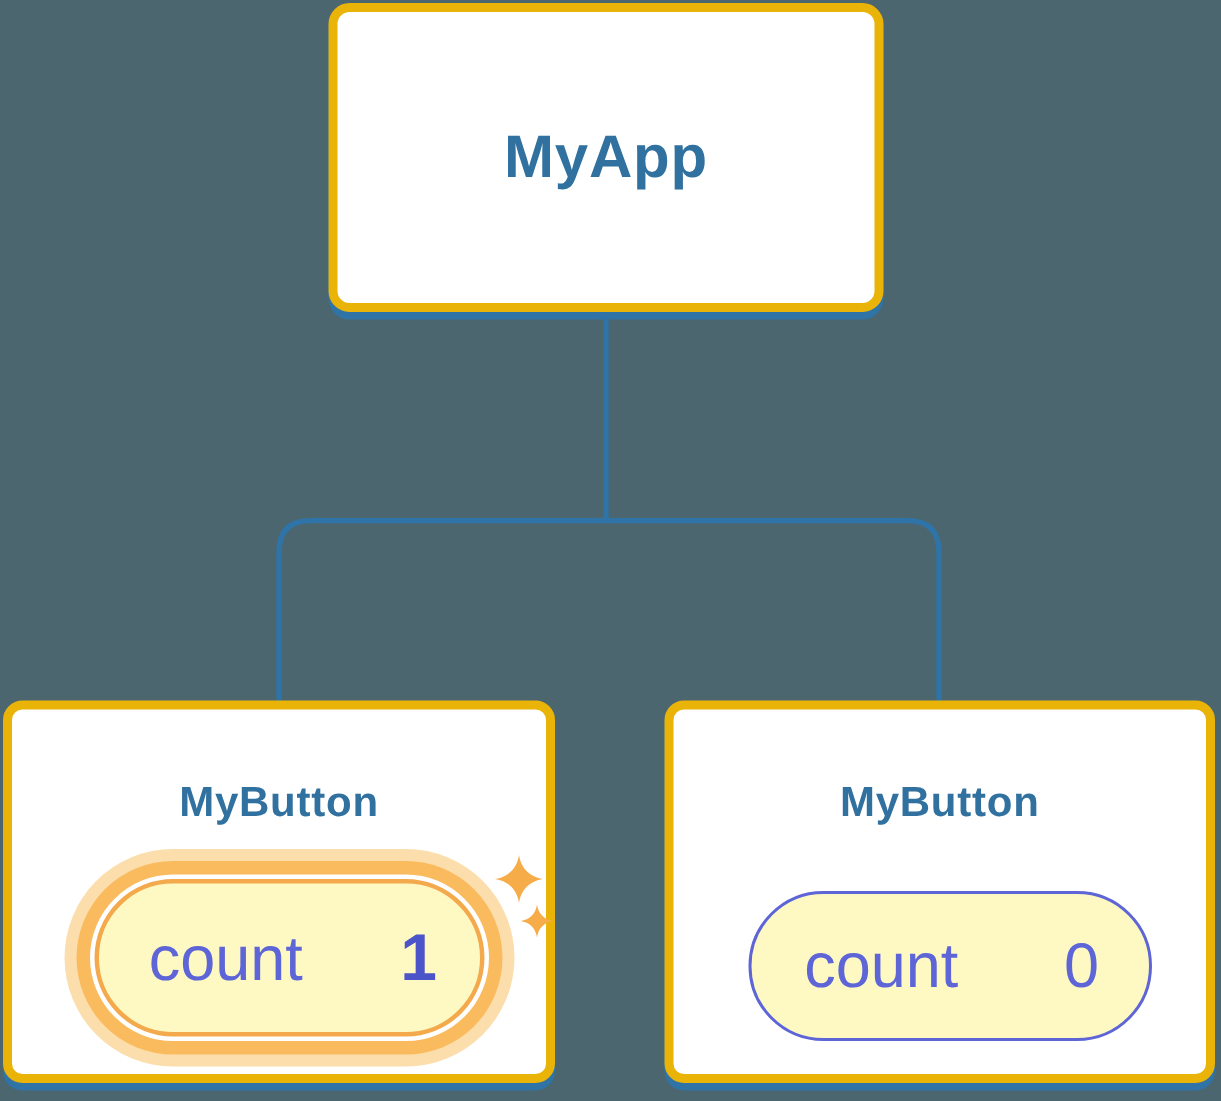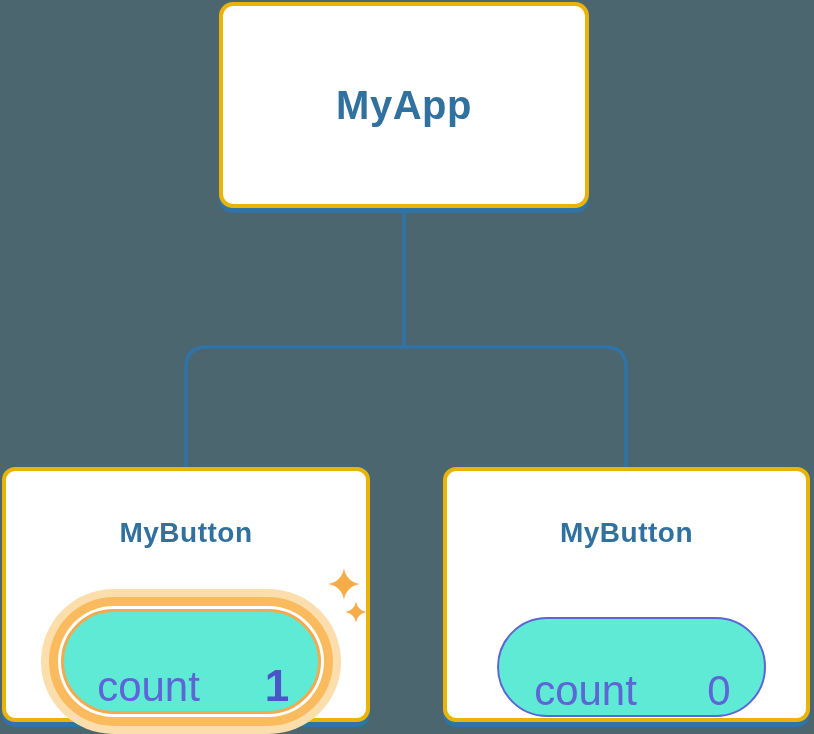--- a/index.html
+++ b/index.html
@@ -13,21 +13,21 @@
     font-family: "Liberation Sans", sans-serif;
   }
   .connectors {
     position: absolute;
     left: 0; top: 0;
     width: 814px; height: 734px;
   }
   .node {
     position: absolute;
     background: #FFFFFF;
-    border: 4px solid #eab308;
+    border: 6px solid #eab308;
     border-radius: 14px;
     box-shadow: 0 5px 0 0 #2F73A7;
   }
   .node-root {
     left: 219px; top: 2px;
     width: 370px; height: 206px;
     display: flex;
     align-items: center;
     justify-content: center;
   }
@@ -50,26 +50,25 @@
     left: 0;
     width: 100%;
     text-align: center;
     color: #31719F;
     font-size: 28px;
     font-weight: 600;
     letter-spacing: 0.5px;
   }
   .pill {
     position: absolute;
-    background: #5eead4;
+    background: #fef9c3;
     border-radius: 60px;
     display: flex;
-    align-items: flex-end;
+    align-items: center;
     overflow: hidden;
-    margin-top: 25px;
   }
   .pill-highlighted {
     left: 55px; top: 113px;
     width: 260px; height: 105px;
     border: 3px solid #F3A94C;
     box-shadow: 0 0 0 3px #FFFFFF, 0 0 0 12px #FABB5F, 0 0 0 20px #FCDEAC;
   }
   .pill-plain {
     left: 50px; top: 121px;
     width: 269px; height: 100px;

